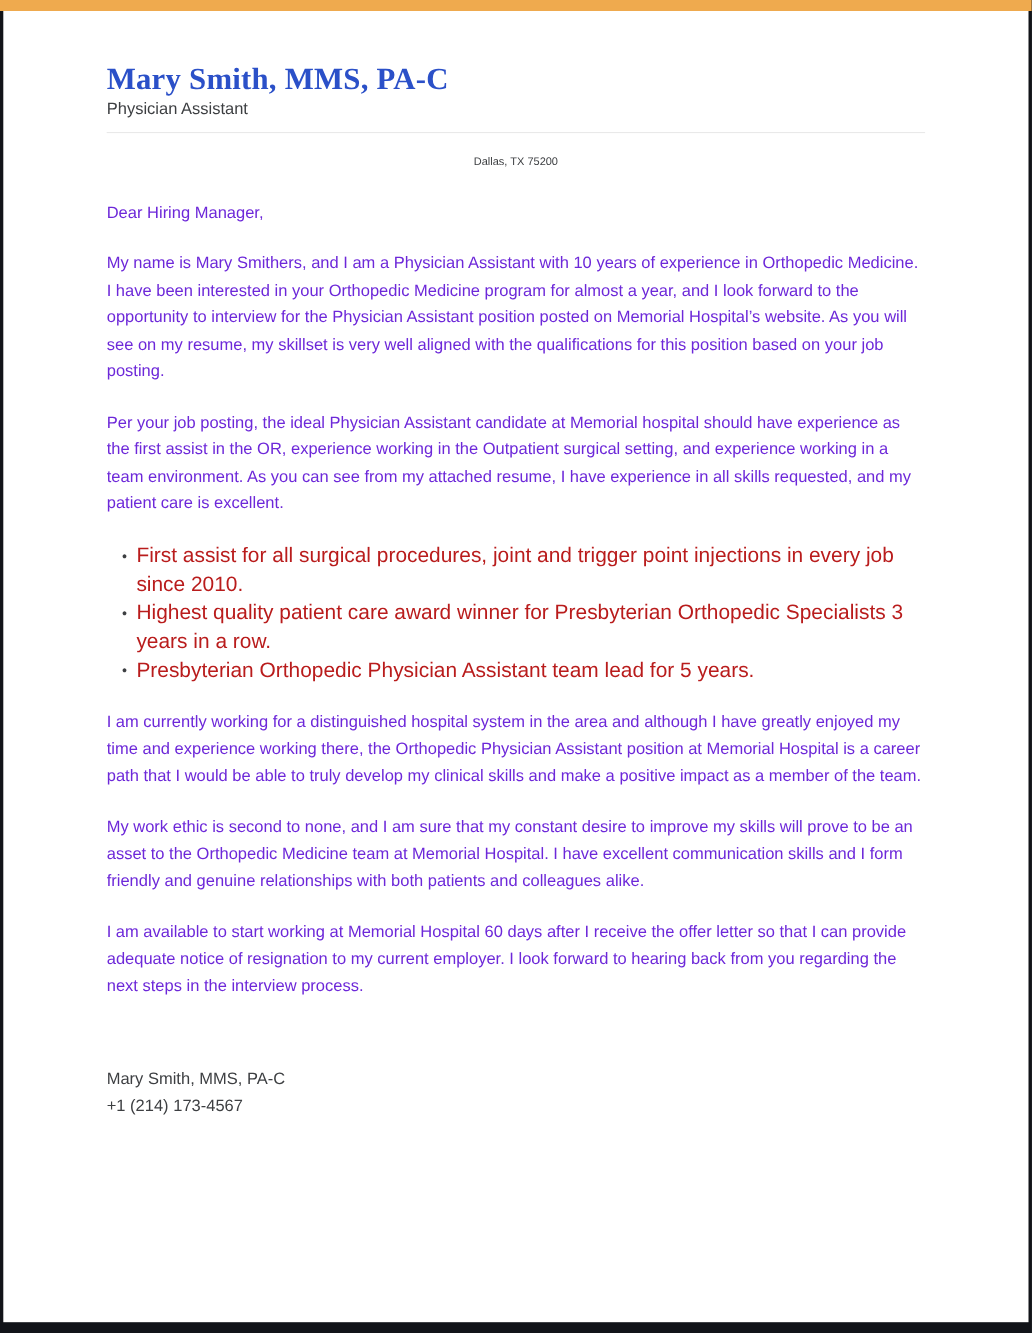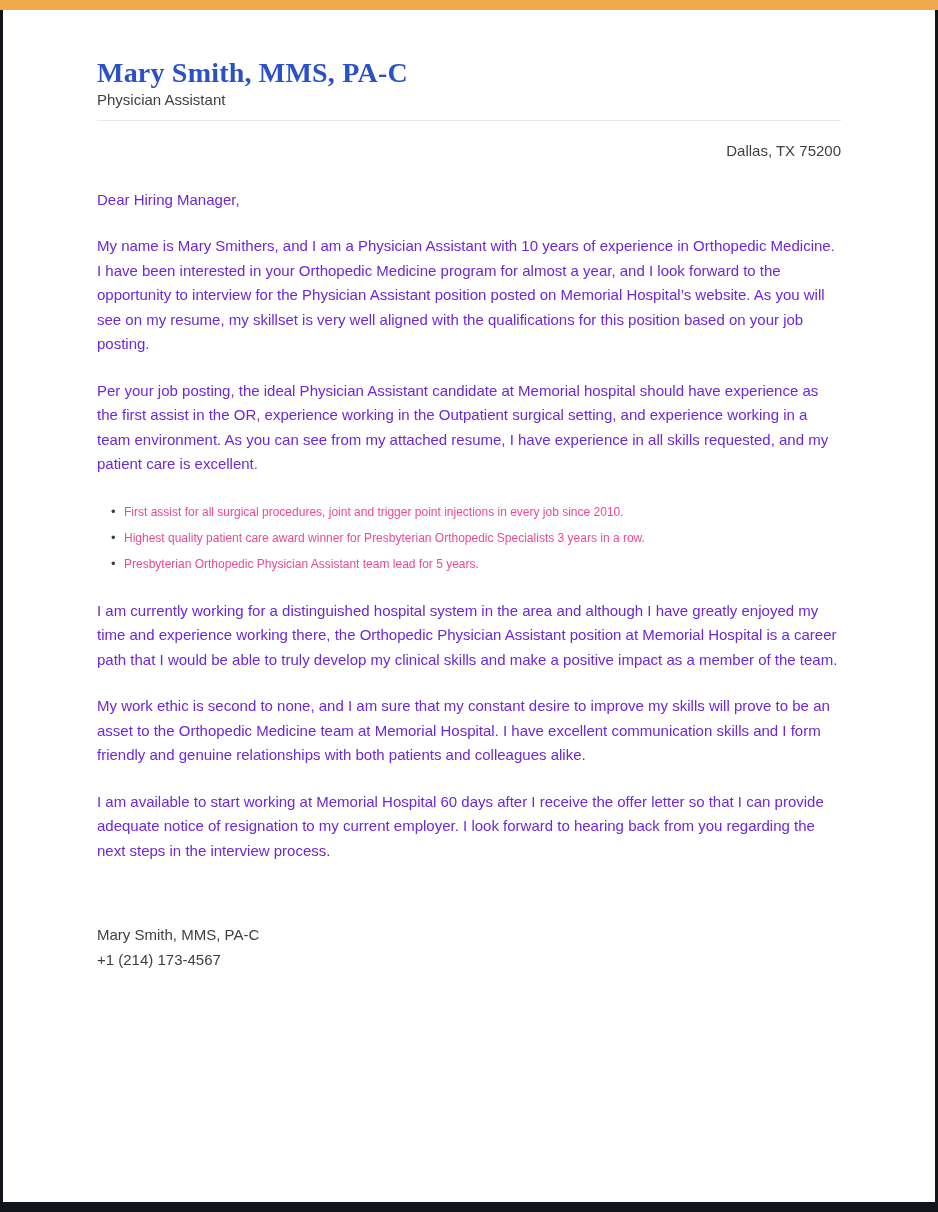--- a/index.html
+++ b/index.html
@@ -38,42 +38,42 @@
     font-size: 15px;
     color: #3d3f42;
     margin-top: 2px;
   }
   .divider {
     height: 1px;
     background: #e9e9e9;
     margin-top: 12px;
   }
   .location {
-    text-align: right;
-    font-size: 15px;
+    text-align: center;
+    font-size: 10px;
     color: #3d3f42;
     margin-top: 21px;
   }
   .body-par {
     font-size: 15px;
     color: #6d28d9;
     line-height: 24.5px;
     margin: 22px 0 0 0;
   }
   .salutation { margin-top: 29px; }
   ul.highlights {
     margin: 22px 0 0 0;
     padding: 0 0 0 14px;
     list-style: none;
   }
   ul.highlights li {
     position: relative;
     padding-left: 13px;
-    font-size: 12px;
-    color: #ec4899;
+    font-size: 19px;
+    color: #b91c1c;
     line-height: 26px;
   }
   ul.highlights li::before {
     content: "\2022";
     position: absolute;
     left: 0;
     top: 0;
     font-size: 13px;
     color: #3d3f42;
   }

